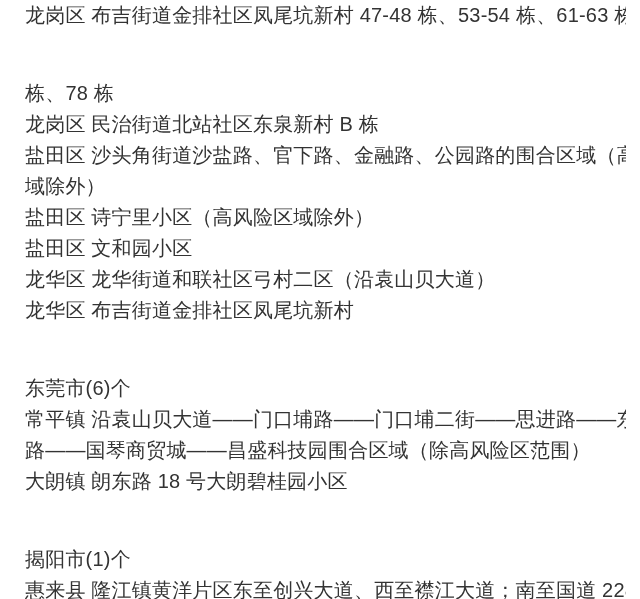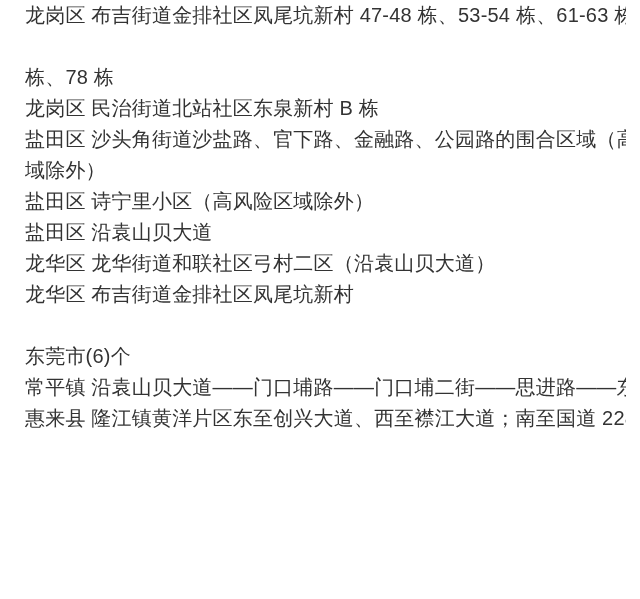--- a/index.html
+++ b/index.html
@@ -23,32 +23,35 @@
     background: #ffffff;
   }
   .line {
     height: 31px;
     line-height: 31px;
     white-space: nowrap;
     overflow: hidden;
     letter-spacing: 0.2px;
   }
   .gap {
-    margin-top: 31px;
+    margin-top: 47px;
   }
 </style>
 </head>
 <body>
 
 <div class="doc">
   <div class="line">龙岗区 布吉街道金排社区凤尾坑新村 47-48 栋、53-54 栋、61-63 栋、68-70</div>
   <div class="line gap">栋、78 栋</div>
   <div class="line">龙岗区 民治街道北站社区东泉新村 B 栋</div>
   <div class="line">盐田区 沙头角街道沙盐路、官下路、金融路、公园路的围合区域（高风险区</div>
   <div class="line">域除外）</div>
   <div class="line">盐田区 诗宁里小区（高风险区域除外）</div>
-  <div class="line">盐田区 沿袁山贝大道</div>
+  <div class="line">盐田区 文和园小区</div>
   <div class="line">龙华区 龙华街道和联社区弓村二区（沿袁山贝大道）</div>
   <div class="line">龙华区 布吉街道金排社区凤尾坑新村</div>
   <div class="line gap">东莞市(6)个</div>
   <div class="line">常平镇 沿袁山贝大道——门口埔路——门口埔二街——思进路——东阳</div>
+  <div class="line">路——国琴商贸城——昌盛科技园围合区域（除高风险区范围）</div>
+  <div class="line">大朗镇 朗东路 18 号大朗碧桂园小区</div>
+  <div class="line gap">揭阳市(1)个</div>
   <div class="line">惠来县 隆江镇黄洋片区东至创兴大道、西至襟江大道；南至国道 228、北至</div>
 </div>
 
 </body></html>

